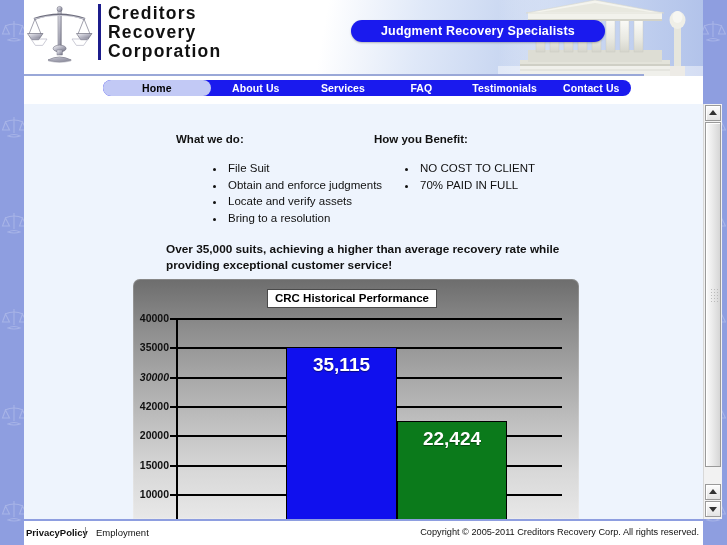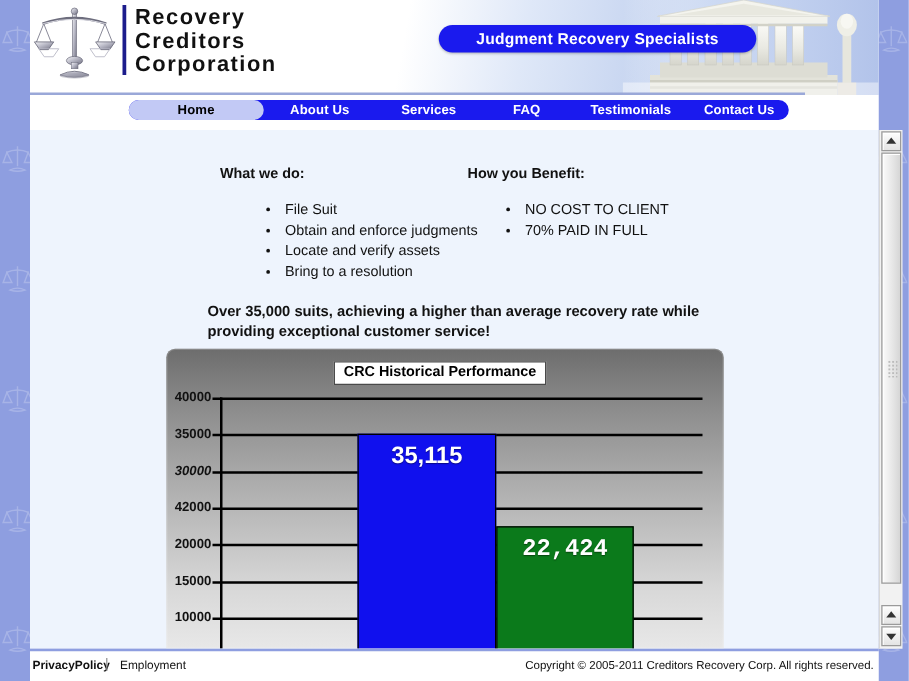--- a/index.html
+++ b/index.html
@@ -520,22 +520,22 @@
         <rect x="31" y="47" width="5.4" height="5" fill="url(#metal)" stroke="#6a6a7a" stroke-width="0.4"></rect>
 
         <path d="M22 57 q11.6 -6 23.2 0 q-11.6 3.6 -23.2 0 z" fill="url(#metal)" stroke="#5f5f70" stroke-width="0.6"></path>
         <ellipse cx="33.6" cy="57.4" rx="11.8" ry="2.4" fill="#9a9aa9" opacity="0.55"></ellipse>
       </svg>
     </div>
 
     <div id="logo-rule"></div>
 
     <div id="logo-text">
+      <div>Creditors</div>
       <div>Recovery</div>
-      <div>Creditors</div>
       <div>Corporation</div>
     </div>
 
     <div id="tagline">Judgment Recovery Specialists</div>
   </div>
 
   <div id="header-rule"></div>
 
   <div id="nav-band">
     <div id="nav">
@@ -591,21 +591,21 @@
           <div class="ytick-label" style="top: 97.6px; left: 0px; width: 36px; font-style: italic;">30000</div>
           <div class="ytick-label" style="top: 126.9px; left: 0px; width: 36px;">42000</div>
           <div class="ytick-label" style="top: 156.2px; left: 0px; width: 36px;">20000</div>
           <div class="ytick-label" style="top: 185.5px; left: 0px; width: 36px;">15000</div>
           <div class="ytick-label" style="top: 214.8px; left: 0px; width: 36px;">10000</div>
         </div>
       <div id="bars-holder">
           <div class="bar" style="left: 153px; width: 111px; top: 67.6261px; height: 182.374px; background: rgb(16, 16, 238);"></div>
           <div class="bar-label" style="left: 153px; width: 111px; top: 74.6261px;">35,115</div>
           <div class="bar" style="left: 264px; width: 110px; top: 141.995px; height: 108.005px; background: rgb(11, 122, 27);"></div>
-          <div class="bar-label" style="left: 264px; width: 110px; top: 148.995px; font-family: Liberation Mono, monospace;">22,424</div>
+          <div class="bar-label" style="left: 264px; width: 110px; top: 148.995px;">22,424</div>
         </div>
     </div>
   </div>
 
   <div id="scrollbar">
     <div class="sb-btn" style="top:1px;">
       <span class="sb-arrow up"></span>
     </div>
     <div id="sb-thumb">
       <span id="sb-grip"></span>

